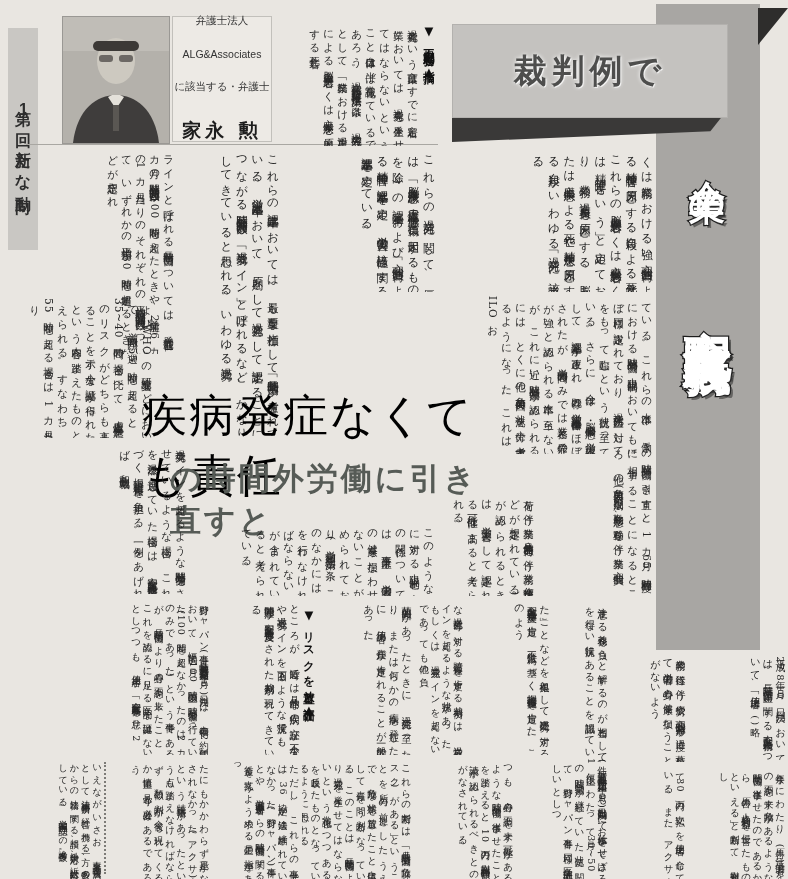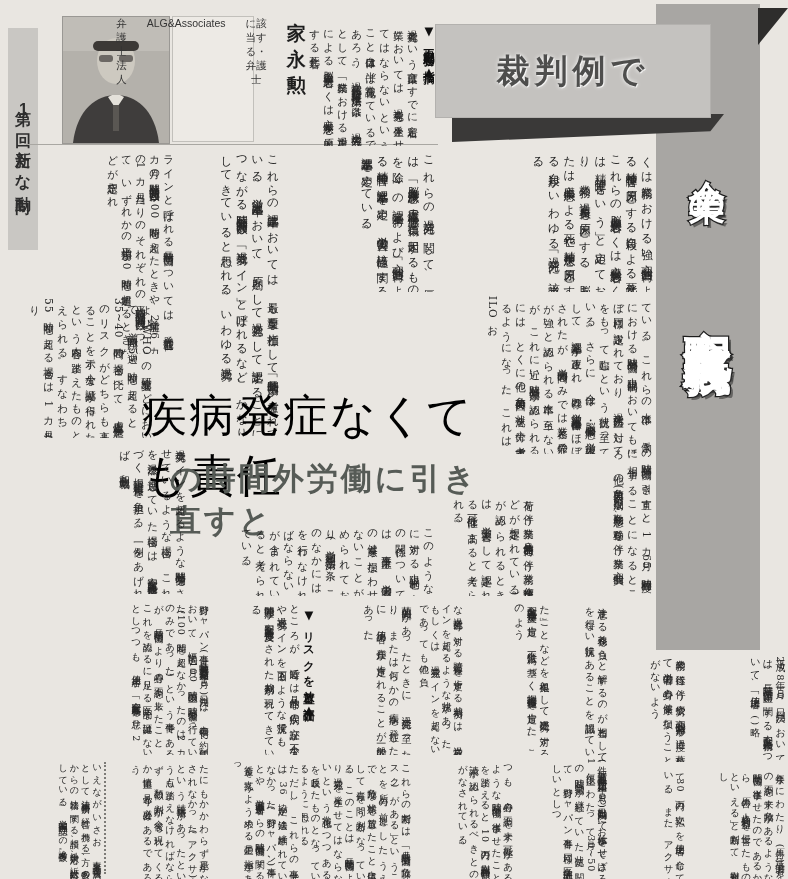--- a/index.html
+++ b/index.html
@@ -18,36 +18,36 @@
   
   .strip{position:absolute;left:8px;top:28px;width:30px;height:222px;background:#c9c7c3;
          writing-mode:vertical-rl;text-orientation:upright;font-weight:bold;color:#2d2d2d;
          font-size:16px;line-height:30px;letter-spacing:3px;padding-top:10px;box-sizing:border-box;
          display:flex;justify-content:center;}
   .strip .gap{display:inline-block;height:14px;}
   
   .photo{position:absolute;left:62px;top:16px;width:106px;height:126px;background:#b9b6b0;
          overflow:hidden;border:1px solid #9a9894;}
   
-  .authorbox{position:absolute;left:172px;top:16px;width:82px;height:126px;background:#edeae5;
+  .authorbox{position:absolute;left:172px;top:16px;width:100px;height:126px;background:#edeae5;
              border:1px solid #c2c0bb;box-sizing:border-box;text-align:center;
-             display:flex;flex-direction:row;justify-content:center;gap:20px;}
+             display:flex;flex-direction:column;justify-content:center;gap:20px;}
   .authorbox .s{font-size:10.5px;color:#333;}
   .authorbox .n{font-size:19px;font-weight:bold;letter-spacing:4px;color:#1d1d1d;
                 font-family:"DejaVu Serif","Liberation Serif",serif;margin-top:4px;}
   .rule{position:absolute;background:#a9a7a2;}
   
   .sechdr{position:absolute;writing-mode:vertical-rl;text-orientation:upright;font-weight:bold;
           font-size:11.5px;line-height:14px;letter-spacing:1.5px;color:#111;
           font-family:"DejaVu Sans","Liberation Sans",sans-serif;}
   
   .vband{position:absolute;left:656px;top:4px;width:104px;height:646px;background:#a8a6a3;}
   .flag{position:absolute;left:758px;top:8px;width:30px;height:42px;background:#2e2d2c;
         clip-path:polygon(0 0,100% 0,0 88%);}
-  .bbox{position:absolute;left:435px;top:24px;width:274px;height:92px;background:#c4c2bf;
+  .bbox{position:absolute;left:452px;top:24px;width:274px;height:92px;background:#c4c2bf;
         display:flex;flex-direction:column;align-items:center;justify-content:center;
         border:1px solid #b3b1ae;}
   .bbox div{font-size:33px;font-weight:bold;color:#4e4e4d;letter-spacing:5px;line-height:40px;
             font-family:"DejaVu Sans","Liberation Sans",sans-serif;
             text-shadow:0 0 4px rgba(255,255,255,.95),1px 1px 0 rgba(255,255,255,.7);}
   .bshadow{position:absolute;left:452px;top:114px;width:272px;height:28px;background:#3a3938;
            clip-path:polygon(0 0,100% 0,95% 62%,0 100%);}
   
   .vtitle{position:absolute;writing-mode:vertical-rl;text-orientation:upright;font-weight:bold;
           color:#fff;font-family:"DejaVu Serif","Liberation Serif",serif;

